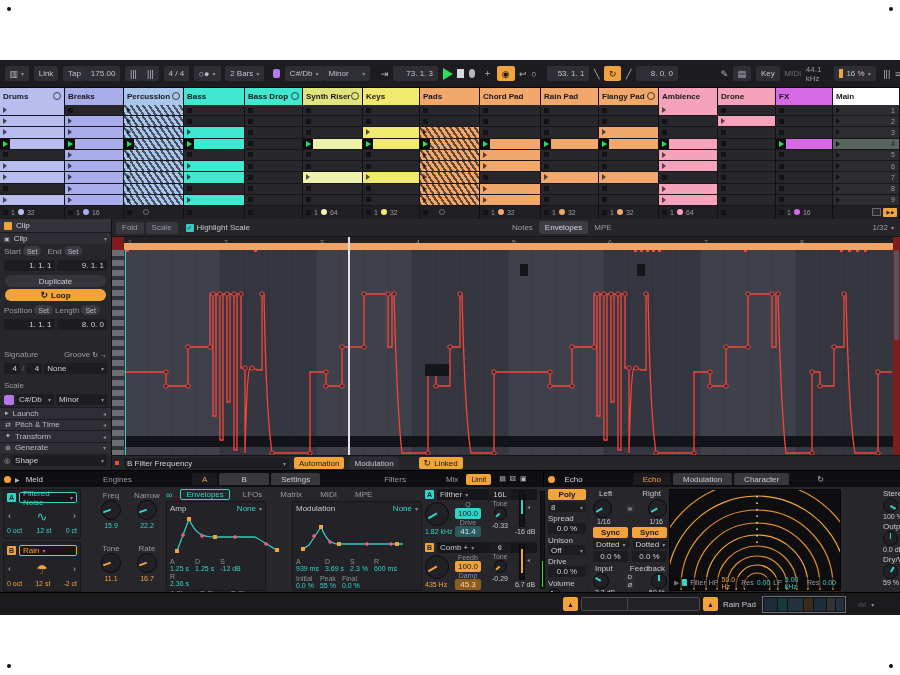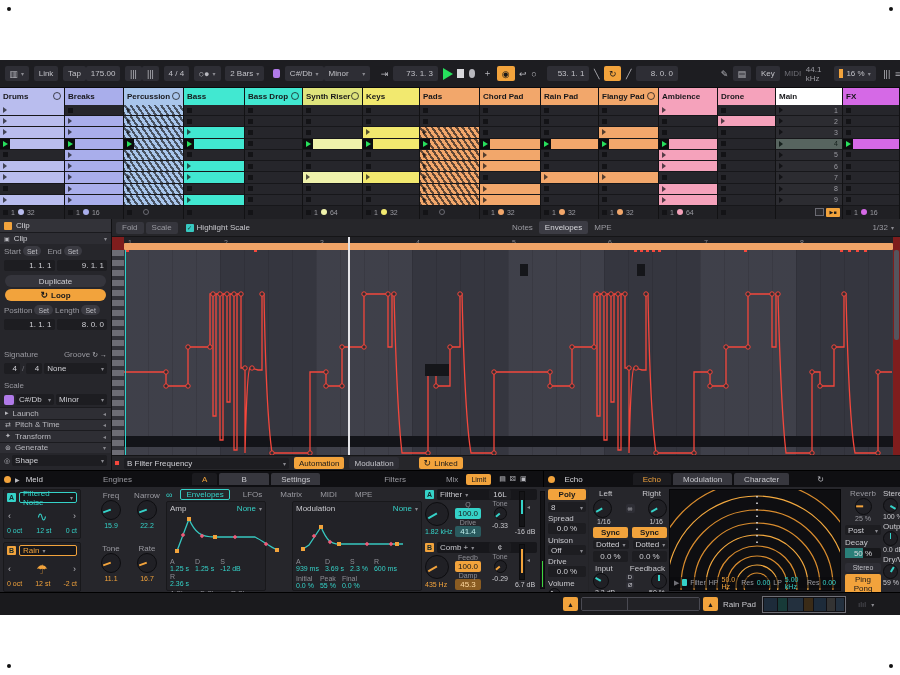--- a/index.html
+++ b/index.html
@@ -826,65 +826,20 @@
           <div class="cell">
             <span class="stopsq"></span>
           </div>
           <div class="cell">
             <span class="stopsq"></span>
           </div>
           <div class="tbot">
             <span class="stopsq"></span>
           </div>
         </div>
-        <div class="tcol" style="width: 67px;">
-          <div class="thead main">
-            <span class="tname">Main</span>
-          </div>
-          <div class="cell scene">
-            <span class="stri"></span>
-            <span class="snum">1</span>
-          </div>
-          <div class="cell scene">
-            <span class="stri"></span>
-            <span class="snum">2</span>
-          </div>
-          <div class="cell scene">
-            <span class="stri"></span>
-            <span class="snum">3</span>
-          </div>
-          <div class="cell scene sel">
-            <span class="stri"></span>
-            <span class="snum">4</span>
-          </div>
-          <div class="cell scene">
-            <span class="stri"></span>
-            <span class="snum">5</span>
-          </div>
-          <div class="cell scene">
-            <span class="stri"></span>
-            <span class="snum">6</span>
-          </div>
-          <div class="cell scene">
-            <span class="stri"></span>
-            <span class="snum">7</span>
-          </div>
-          <div class="cell scene">
-            <span class="stri"></span>
-            <span class="snum">8</span>
-          </div>
-          <div class="cell scene">
-            <span class="stri"></span>
-            <span class="snum">9</span>
-          </div>
-          <div class="tbot main">
-            <span class="mbicon1"></span>
-            <span class="mbicon2">▶■</span>
-          </div>
-        </div>
         <div class="tcol" style="width: 57px;">
           <div class="thead" style="background: rgb(213, 105, 230);">
             <span class="tname">FX</span>
           </div>
           <div class="cell">
             <span class="stopsq"></span>
           </div>
           <div class="cell">
             <span class="stopsq"></span>
           </div>
@@ -911,20 +866,65 @@
             <span class="stopsq"></span>
           </div>
           <div class="cell">
             <span class="stopsq"></span>
           </div>
           <div class="tbot">
             <span class="stopsq"></span>
             <span class="bnum">1</span>
             <span class="bdot" style="background: rgb(213, 105, 230);"></span>
             <span class="bnum">16</span>
+          </div>
+        </div>
+        <div class="tcol" style="width: 67px;">
+          <div class="thead main">
+            <span class="tname">Main</span>
+          </div>
+          <div class="cell scene">
+            <span class="stri"></span>
+            <span class="snum">1</span>
+          </div>
+          <div class="cell scene">
+            <span class="stri"></span>
+            <span class="snum">2</span>
+          </div>
+          <div class="cell scene">
+            <span class="stri"></span>
+            <span class="snum">3</span>
+          </div>
+          <div class="cell scene sel">
+            <span class="stri"></span>
+            <span class="snum">4</span>
+          </div>
+          <div class="cell scene">
+            <span class="stri"></span>
+            <span class="snum">5</span>
+          </div>
+          <div class="cell scene">
+            <span class="stri"></span>
+            <span class="snum">6</span>
+          </div>
+          <div class="cell scene">
+            <span class="stri"></span>
+            <span class="snum">7</span>
+          </div>
+          <div class="cell scene">
+            <span class="stri"></span>
+            <span class="snum">8</span>
+          </div>
+          <div class="cell scene">
+            <span class="stri"></span>
+            <span class="snum">9</span>
+          </div>
+          <div class="tbot main">
+            <span class="mbicon1"></span>
+            <span class="mbicon2">▶■</span>
           </div>
         </div>
       </div>
     </div>
 
   <div id="clip-panel">
     <div class="cp-h1">
         <span class="cp-ic"></span>
         <span>Clip</span>
       </div>
@@ -1446,41 +1446,20 @@
           <span>HP</span>
             <span class="or">50.0 Hz</span>
           <span>Res</span>
             <span class="cy">0.00</span>
           <span>LP</span>
             <span class="cy">5.00 kHz</span>
           <span>Res</span>
             <span class="cy">0.00</span>
         </div>
       </div>
-      <div class="abs" style="left:256px;top:2px;width:36px;height:104px">
-        <div class="klbl">Reverb</div>
-        <div style="display:flex;justify-content:center">
-            <span class="knob" style="width:17px;height:17px;--r:-90deg;--c:#f2a33c">
-              <i></i>
-            </span>
-          </div>
-        <div class="klbl gval">25 %</div>
-        <div class="dd" style="height:10px;margin-top:3px">
-            <span>Post</span>
-            <span class="caret">▾</span>
-          </div>
-        <div class="lbl" style="margin-top:3px">Decay</div>
-        <div style="position:relative;height:10px;background:#17171a;border-radius:2px;margin-top:1px">
-            <div style="position:absolute;left:0;top:0;bottom:0;width:50%;background:#2a7f79"></div>
-            <span style="position:absolute;inset:0;display:flex;align-items:center;justify-content:center;color:#d8d8dc">50 %</span>
-          </div>
-        <div class="chip" style="width:100%;height:9px;margin-top:5px;font-size:7px">Stereo</div>
-        <div class="sync" style="margin-top:2px;font-weight:normal">Ping Pong</div>
-        <div class="chip" style="width:100%;height:9px;margin-top:2px;font-size:7px">Mid/Side</div>
-      </div>
       <div class="abs" style="left:294px;top:2px;width:36px;height:104px">
         <div class="lbl">Stereo</div>
         <span class="knob" style="display:block;width:15px;height:15px;--r:120deg;--c:#35d2c8">
             <i></i>
           </span>
         <div class="gval">100 %</div>
         <div class="lbl" style="margin-top:2px">Output</div>
         <span class="knob" style="display:block;width:15px;height:15px;--r:0deg;--c:#35d2c8">
             <i></i>
           </span>

